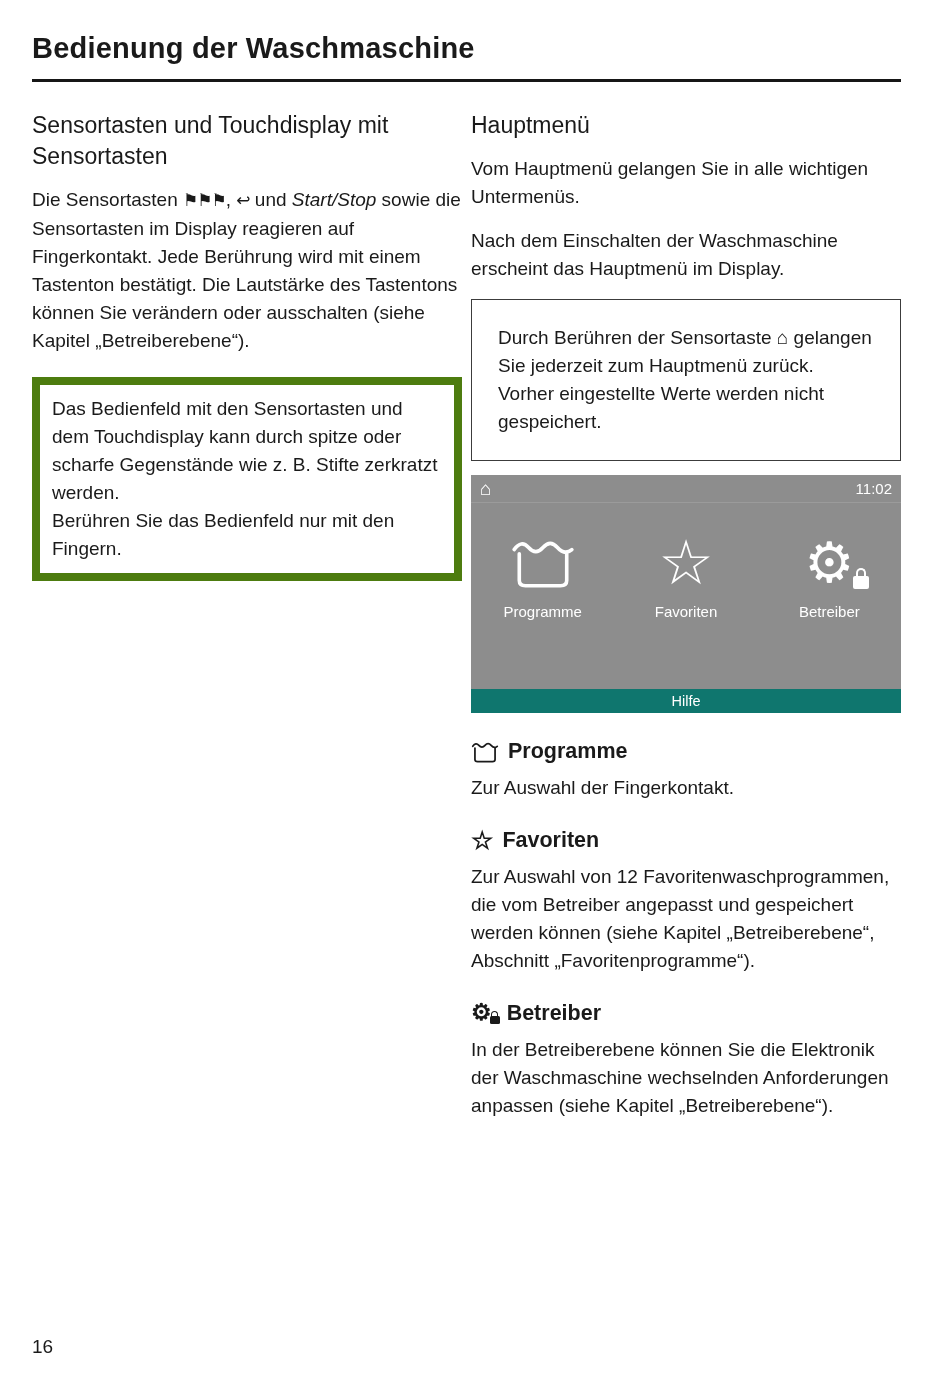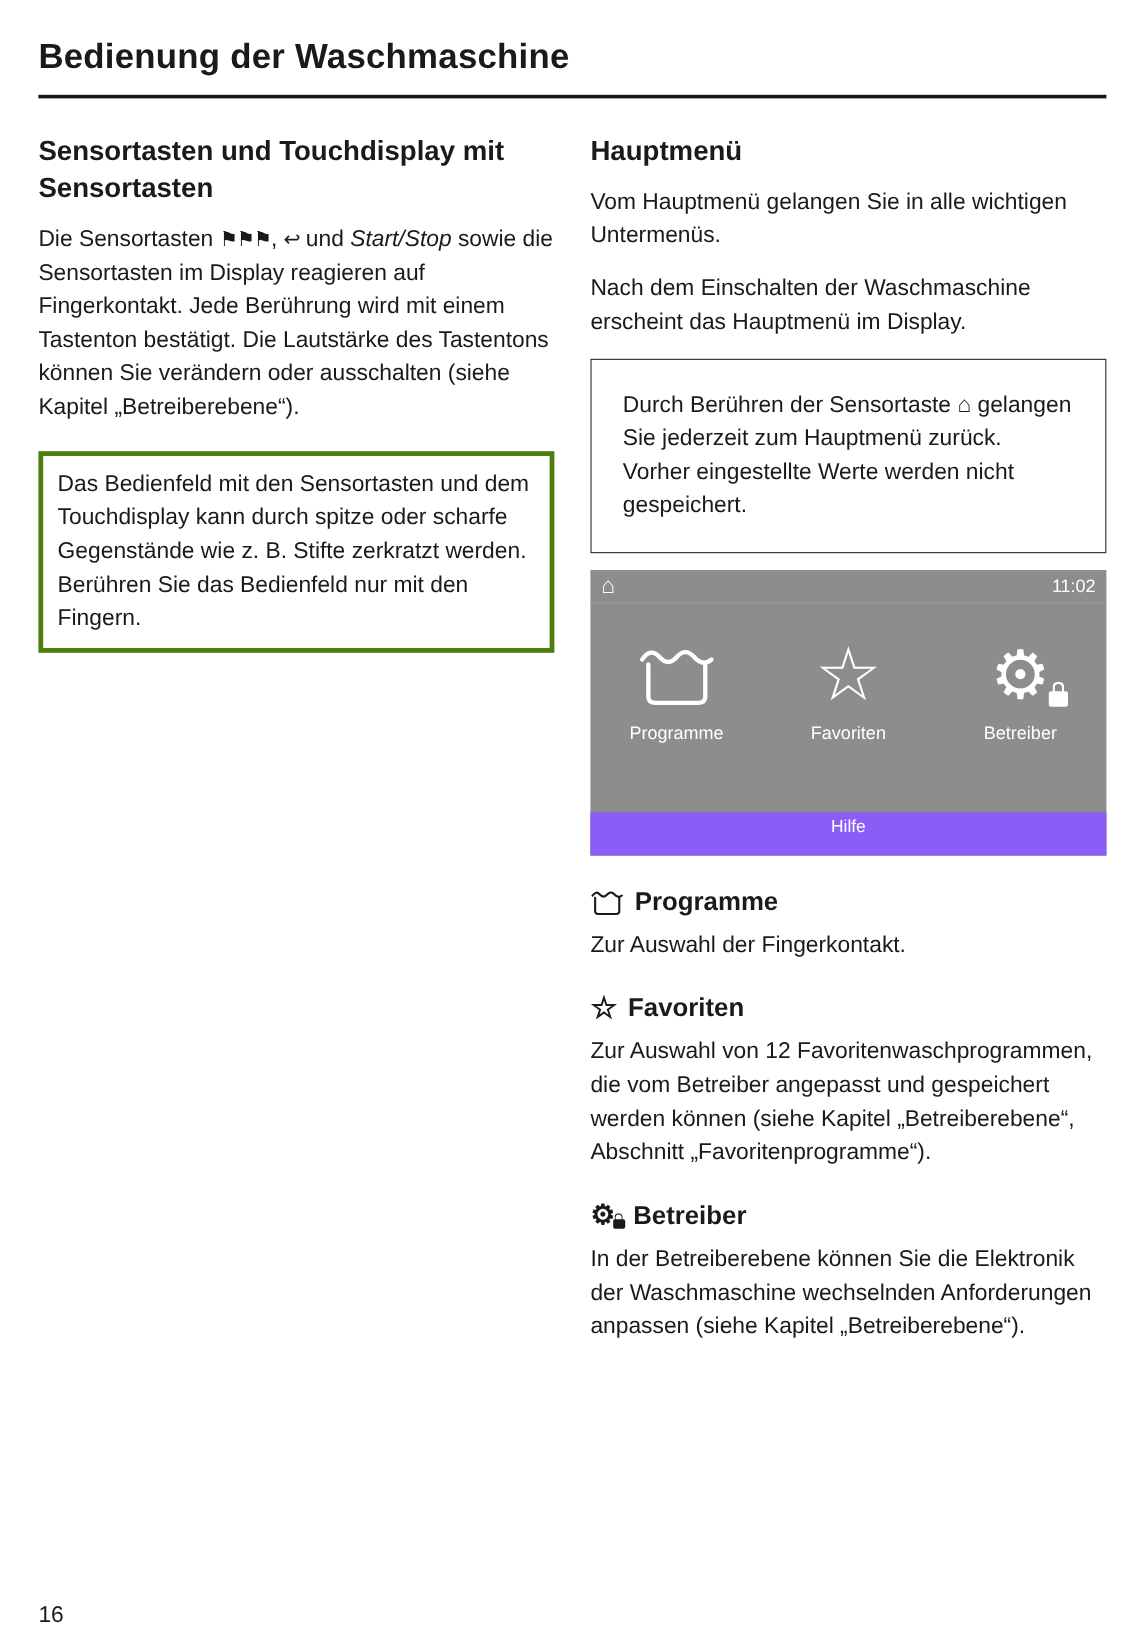--- a/index.html
+++ b/index.html
@@ -1,30 +1,30 @@
 <!DOCTYPE html>
 <html lang="de"><head>
 <meta charset="utf-8">
 <style>
   html,body{margin:0;padding:0;}
   body{
     width:950px;height:1374px;position:relative;background:#ffffff;color:#1a1a1a;
     font-family:"Liberation Sans", sans-serif;
     -webkit-font-smoothing:antialiased;
   }
-  .page{padding:26px 28px 0 32px;box-sizing:border-box;}
+  .page{padding:26px 49px 0 32px;box-sizing:border-box;}
   .doc-title{font-size:29px;font-weight:bold;margin:6px 0 14px 0;letter-spacing:0.2px;}
   .title-rule{border:none;border-top:3px solid #161616;margin:0 0 28px 0;}
   .cols{display:flex;justify-content:space-between;}
   .col{width:430px;}
-  h2{font-size:23px;font-weight:bold;margin:0 0 14px 0;line-height:1.35;}
+  h2{font-size:23px;font-weight:normal;margin:0 0 14px 0;line-height:1.35;}
   p{font-size:19px;line-height:28px;margin:0 0 16px 0;}
   .inline-icon{font-size:17px;letter-spacing:-1px;white-space:nowrap;}
   .caution-box{
-    border:4px solid #4d7c0f;padding:10px 12px;margin-top:22px;
+    border:8px solid #4d7c0f;padding:10px 12px;margin-top:22px;
   }
   .caution-box p{margin:0;}
   .note-box{
     border:1.5px solid #3c3c3c;padding:10px 12px;margin:4px 0 14px 0;
   }
   .note-box p{margin:14px;}
   
   .display{
     background:#8d8d8d;color:#ffffff;height:238px;display:flex;flex-direction:column;
     margin-bottom:18px;
@@ -34,21 +34,21 @@
     padding:0 9px;font-size:15px;border-bottom:1px solid #9b9b9b;box-sizing:border-box;
   }
   .display-top .home-glyph{font-size:19px;line-height:1;}
   .display-icons{display:flex;padding-top:24px;}
   .display-item{flex:1;display:flex;flex-direction:column;align-items:center;}
   .disp-icon{height:72px;display:flex;align-items:center;justify-content:center;}
   .disp-label{font-size:15px;margin-top:4px;}
   .glyph-star{font-size:62px;line-height:72px;}
   .glyph-gear{font-size:56px;line-height:72px;}
   .display-help{
-    margin-top:auto;background:#8b5cf6;height:36px;line-height:24px;
+    margin-top:auto;background:#0f766e;height:24px;line-height:24px;
     text-align:center;font-size:14.5px;
   }
   
   .gearlock{position:relative;display:inline-block;}
   .lock{display:inline-block;background:currentColor;border-radius:2px;position:absolute;}
   .lock::before{
     content:"";position:absolute;border:2px solid currentColor;border-bottom:none;
     border-radius:5px 5px 0 0;box-sizing:border-box;
   }
   .lock--lg{width:16px;height:13px;right:-15px;bottom:10px;}

